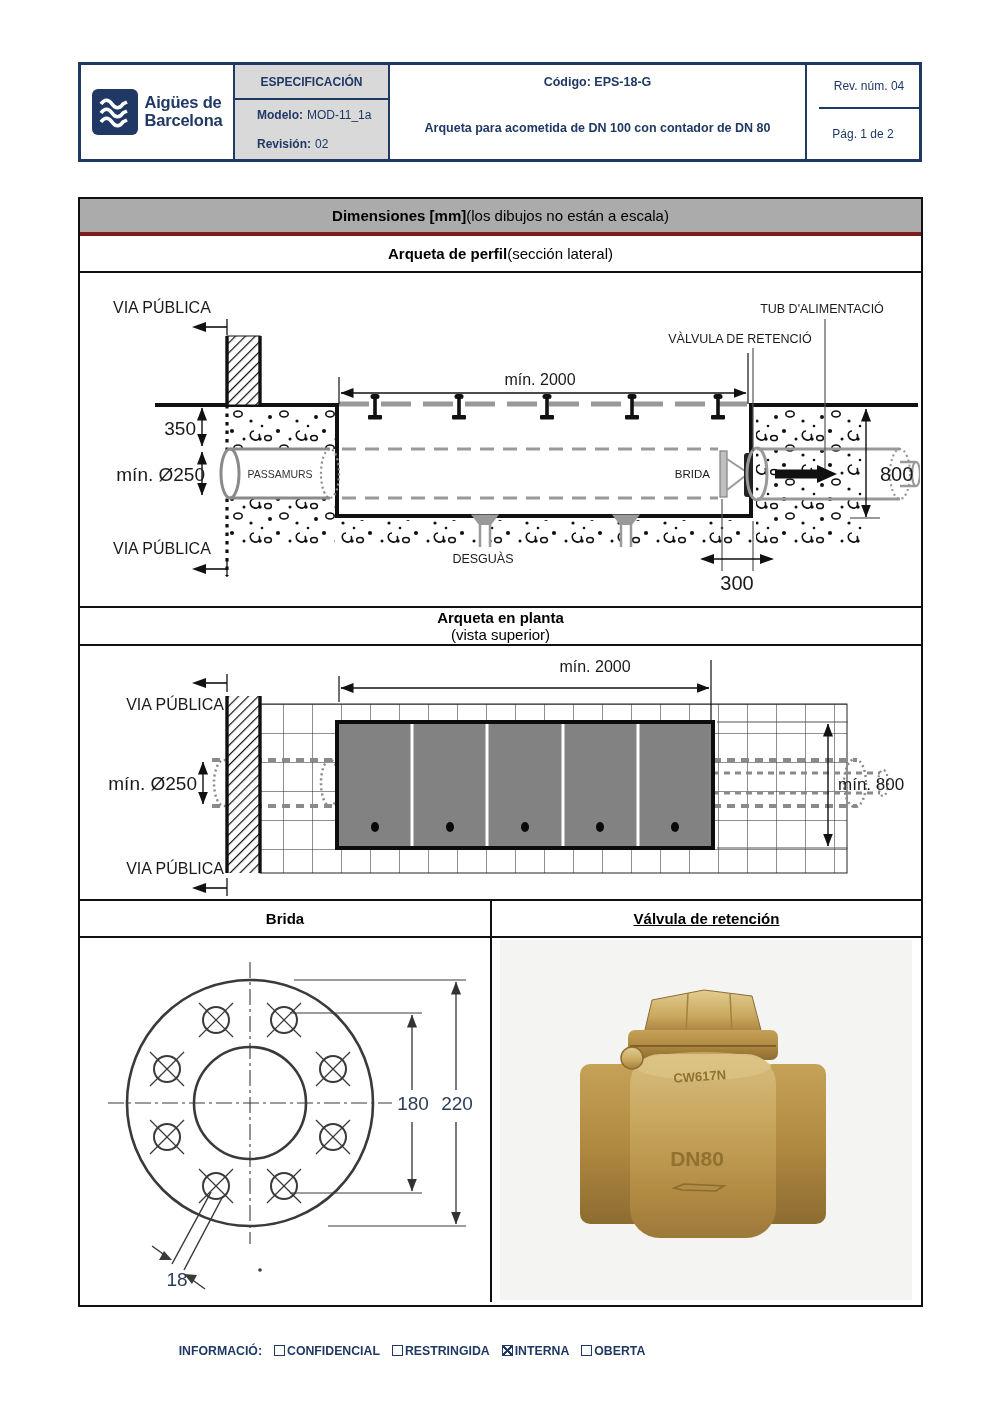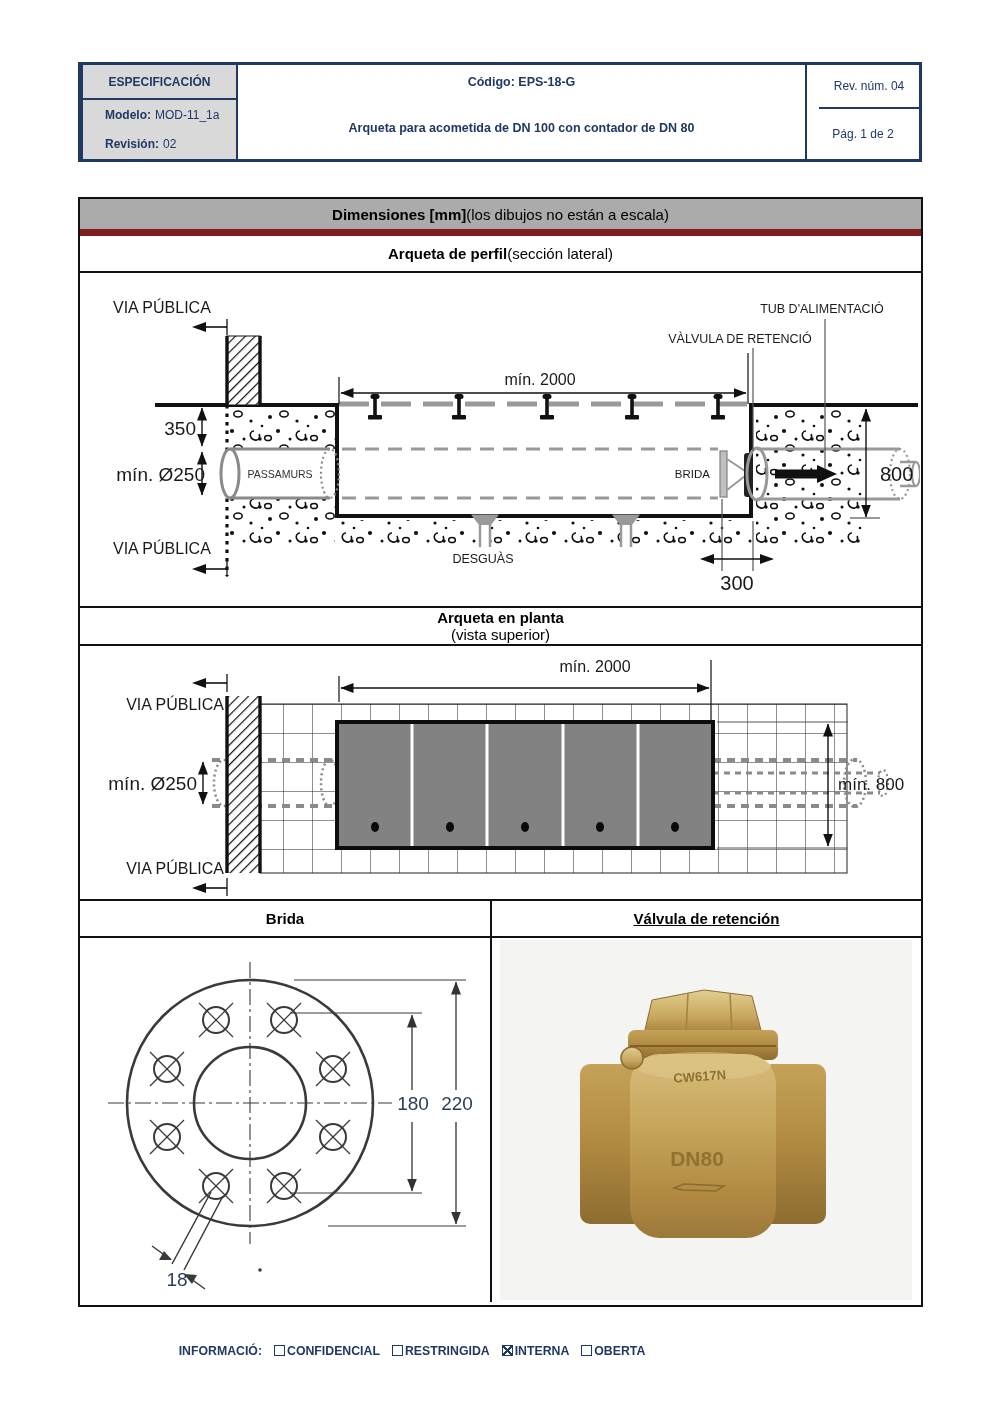--- a/index.html
+++ b/index.html
@@ -21,21 +21,21 @@
   .c3 .r2{flex:1;display:flex;align-items:center;justify-content:center;text-align:center;
           font-weight:bold;padding:0 14px;line-height:1.3;}
   .hdr .c4{width:114px;border-left:2.5px solid #1f3864;display:flex;flex-direction:column;
            box-sizing:border-box;font-size:12px;}
   .c4 .r1{height:42px;border-bottom:2px solid #1f3864;display:flex;align-items:center;justify-content:center;margin-left:12px;}
   .c4 .r2{flex:1;display:flex;align-items:center;justify-content:center;}
   
   .main{position:absolute;left:78px;top:197px;width:845px;height:1110px;
         border:2.5px solid #111;box-sizing:border-box;background:#fff;}
   .row{box-sizing:border-box;}
-  .row-dim{height:37px;background:#ababab;border-bottom:7px solid #7f1d1d;
+  .row-dim{height:37px;background:#ababab;border-bottom:4px solid #7f1d1d;
            display:flex;align-items:center;justify-content:center;font-size:15px;}
   .row-sec{height:37px;border-bottom:2px solid #111;
            display:flex;align-items:center;justify-content:center;font-size:15px;}
   .row-sec2{height:38px;border-bottom:2px solid #111;
            display:flex;align-items:center;justify-content:center;font-size:15px;flex-direction:column;}
   .bold{font-weight:bold;}
   .row-draw1{height:335px;border-bottom:2px solid #111;position:relative;}
   .row-draw2{height:255px;border-bottom:2px solid #111;position:relative;}
   .row-cols{height:37px;border-bottom:2px solid #111;display:flex;}
   .row-cols .colb{width:412px;border-right:2px solid #111;box-sizing:border-box;
@@ -55,20 +55,32 @@
   .cb.checked{background-image:
       linear-gradient(45deg,transparent 40%,#1f3864 44%,#1f3864 56%,transparent 60%),
       linear-gradient(135deg,transparent 40%,#1f3864 44%,#1f3864 56%,transparent 60%);}
 </style>
 </head>
 <body>
 
 <div class="page">
 
   <div class="hdr">
+    <div class="c1">
+      <svg width="46" height="46" viewBox="0 0 46 46">
+        <rect x="0" y="0" width="46" height="46" rx="6" fill="#1f3864"></rect>
+        <path d="M9,15 c3.5,-5 7.5,-5 11,0 c3.5,5 7.5,5 11,0 l4,-2" stroke="#fff" stroke-width="3.6" fill="none"></path>
+        <path d="M9,24 c3.5,-5 7.5,-5 11,0 c3.5,5 7.5,5 11,0 l4,-2" stroke="#fff" stroke-width="3.6" fill="none"></path>
+        <path d="M9,33 c3.5,-5 7.5,-5 11,0 c3.5,5 7.5,5 11,0 l4,-2" stroke="#fff" stroke-width="3.6" fill="none"></path>
+      </svg>
+      <div class="logo-txt">
+        <div>Aigües de</div>
+        <div>Barcelona</div>
+      </div>
+    </div>
     <div class="c2">
       <div class="r1">ESPECIFICACIÓN</div>
       <div class="r2">
         <b>Modelo:</b>
         <span>MOD-11_1a</span>
       </div>
       <div class="r3">
         <b>Revisión:</b>
         <span>02</span>
       </div>

